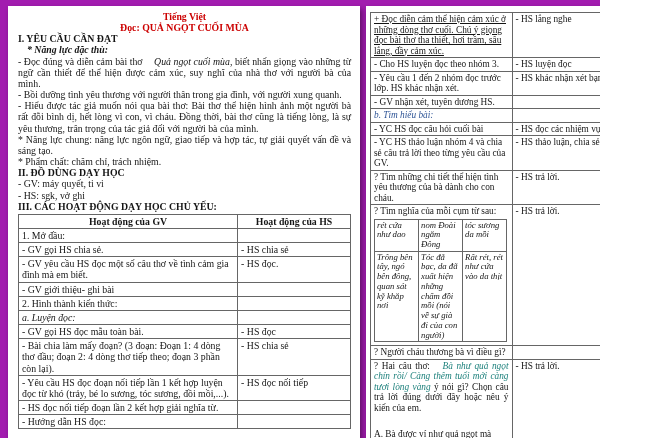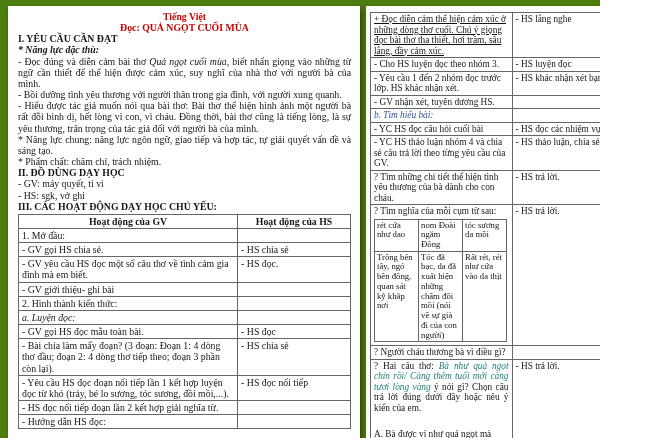--- a/index.html
+++ b/index.html
@@ -1,34 +1,34 @@
 <!DOCTYPE html>
 <html><head>
 <meta charset="utf-8">
 <style>
   * { margin:0; padding:0; box-sizing:border-box; }
   html, body { width:650px; height:438px; }
   body { overflow:hidden; font-family:"Liberation Serif","DejaVu Serif",serif; color:#151515; }
-  .canvas { position:relative; width:600px; height:438px; background:#4d7c0f; overflow:hidden; }
+  .canvas { position:relative; width:600px; height:438px; background:#a21caf; overflow:hidden; }
   .page { position:absolute; top:6px; background:#ffffff; box-shadow:2px 3px 5px rgba(0,0,0,0.45); }
   .page1 { left:8px; width:352px; height:480px; padding:5px 9px 6px 10px; font-size:9.8px; line-height:1.14; }
   .page2 { left:366px; width:292px; height:480px; padding:4px 4px; font-size:9.3px; line-height:1.13; }
   .center { text-align:center; }
   .red { color:#cc0000; }
   .bold { font-weight:bold; }
-  .it { font-style:italic; }
+  .it { font-style:italic;margin-left:9px; }
   .blue { color:#2e5496; }
   .teal { color:#1a7f7a; }
   .para { text-align:justify; }
   table.main { border-collapse:collapse; width:100%; margin-top:2px; table-layout:fixed; }
   table.main th, table.main td { border:1px solid #666; vertical-align:top; padding:1px 3px; text-align:left; font-weight:normal; }
   table.main th { font-weight:bold; text-align:center; }
   .page1 .colgv { width:66%; }
   .page2 .colgv { width:50%;text-decoration:underline; }
-  table.mini { border-collapse:collapse; width:99%; margin:2px 0 2px 0; table-layout:fixed; }
+  table.mini { border-collapse:collapse; width:99%; margin:2px 0 2px 0; table-layout:fixed;font-style:italic; }
   table.mini td { border:1px solid #666; padding:1px 2px; vertical-align:top; font-size:8.7px; line-height:1.12; }
   .opt { margin-top:16px; }
 </style>
 </head>
 <body>
 
 <div class="canvas">
 
   <div class="page page1">
     <div class="center red bold">Tiếng Việt</div>

